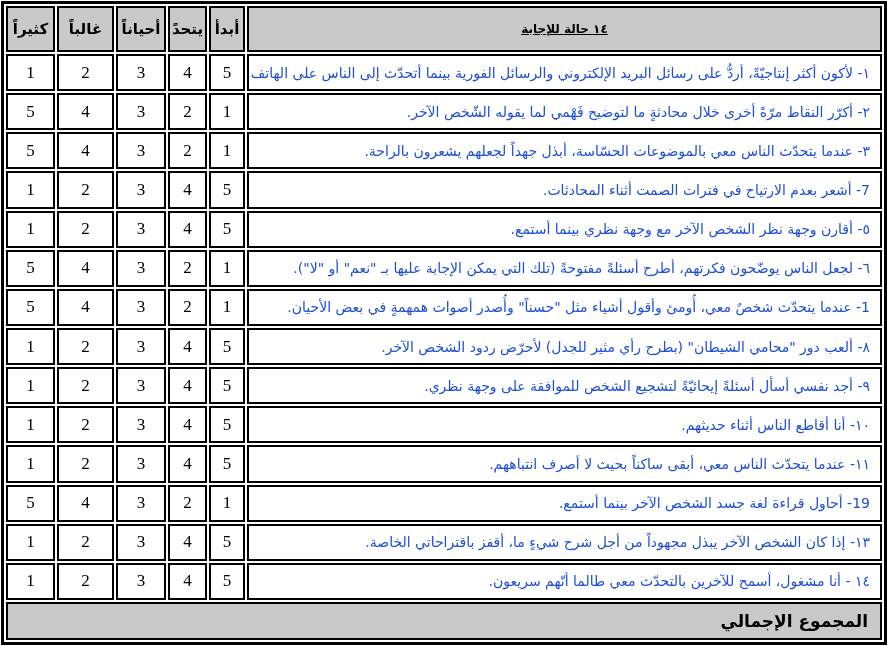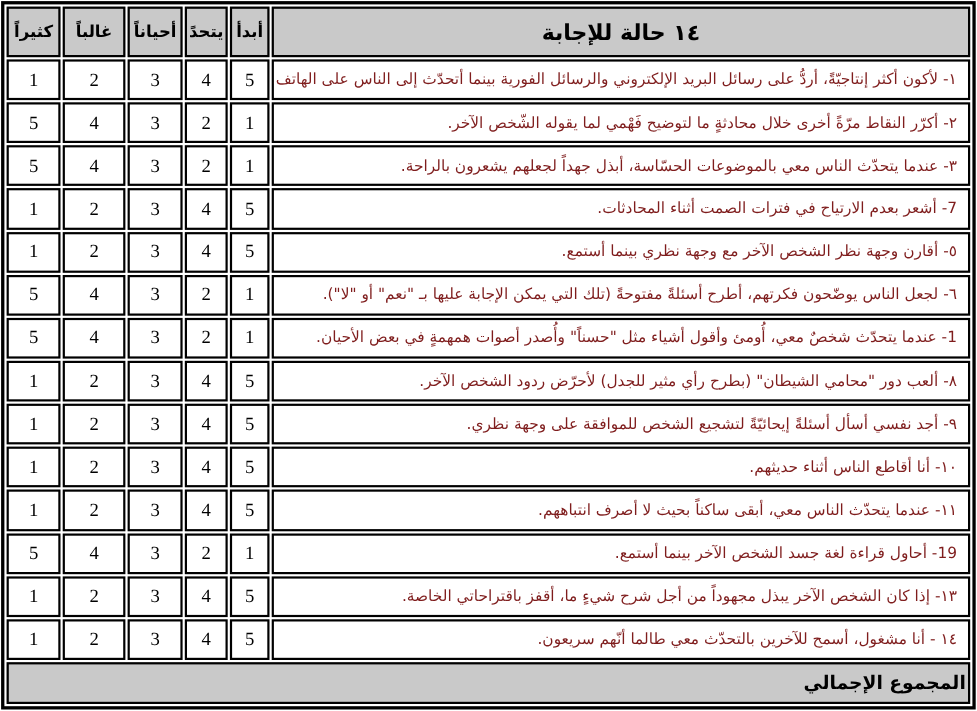--- a/index.html
+++ b/index.html
@@ -39,29 +39,30 @@
     background: #c9c9c9;
     color: #000000;
     font-weight: bold;
     font-size: 15px;
     text-align: center;
     vertical-align: middle;
     height: 46px;
     padding: 2px 1px;
   }
   thead th.title-cell {
-    font-size: 20px;
+    font-size: 12px;
+    text-decoration: underline;
   }
   
   td.statement-cell {
     text-align: right;
     vertical-align: middle;
     font-size: 14px;
     padding: 2px 10px 2px 4px;
-    color: #7f1d1d;
+    color: #1d4ed8;
     background: #ffffff;
     height: 31px;
   }
   
   td.score-cell {
     text-align: center;
     vertical-align: middle;
     font-family: "Liberation Serif", "DejaVu Serif", serif;
     font-size: 17px;
     color: #000000;
@@ -69,21 +70,21 @@
   }
   
   tfoot td.total-cell {
     background: #c9c9c9;
     color: #000000;
     font-weight: bold;
     font-size: 17px;
     text-align: right;
     vertical-align: middle;
     height: 38px;
-    padding: 2px 2px 2px 4px;
+    padding: 2px 12px 2px 4px;
     margin-left: 21px;
   }
   col.c-statement { width: auto; }
   col.c-abda     { width: 36px; }
   col.c-nadiran  { width: 39px; }
   col.c-ahyanan  { width: 50px; }
   col.c-ghaliban { width: 57px; }
   col.c-kathiran { width: 49px; }
 </style>
 </head>

